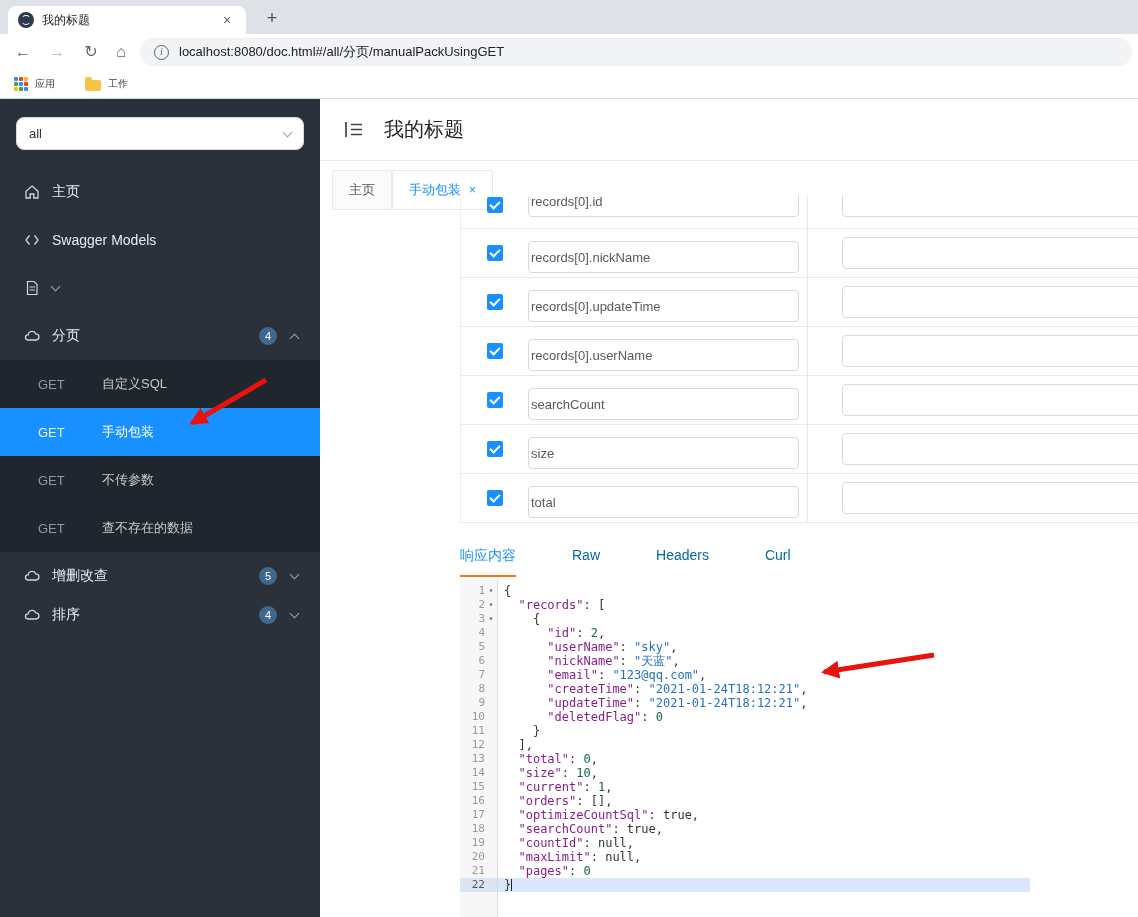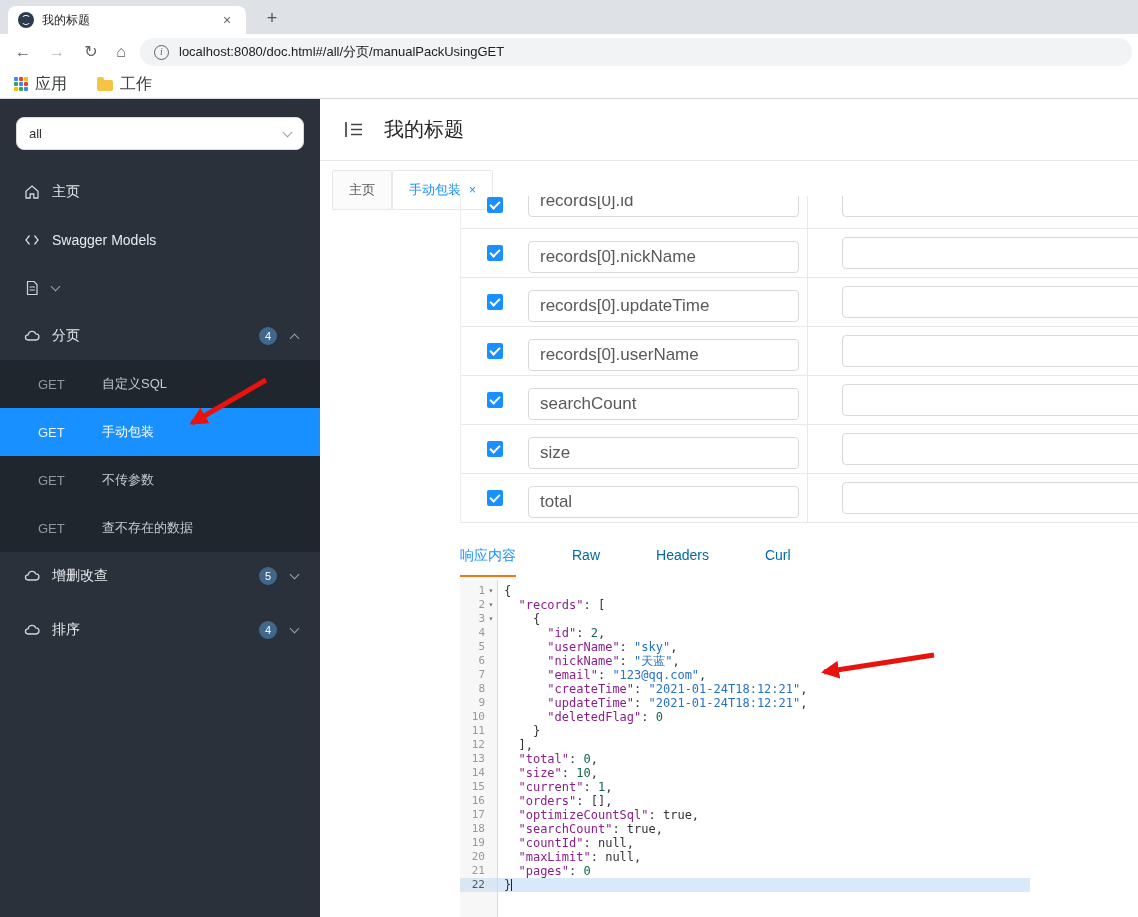--- a/index.html
+++ b/index.html
@@ -15,21 +15,21 @@
   .btab .close{color:#5f6368;font-size:14px;width:18px;text-align:center;cursor:pointer;}
   .newtab{position:absolute;left:260px;top:7px;width:24px;height:24px;text-align:center;line-height:22px;font-size:18px;color:#50555a;cursor:pointer;}
   .addrbar{position:absolute;left:0;top:34px;width:1138px;height:36px;background:#fff;}
   .navbtn{position:absolute;top:5px;width:26px;height:26px;text-align:center;line-height:26px;font-size:16px;color:#5f6368;cursor:pointer;}
   .navbtn.disabled{color:#b6bac0;}
   .urlbox{position:absolute;left:140px;top:4px;width:992px;height:28px;background:#f1f3f4;border-radius:14px;display:flex;align-items:center;padding:0 14px;cursor:text;}
   .infoicon{width:15px;height:15px;border:1.2px solid #5f6368;border-radius:50%;color:#5f6368;font-size:10px;line-height:12px;text-align:center;font-style:italic;font-family:"Liberation Serif",serif;flex:none;}
   .urltext{margin-left:10px;font-size:13px;color:#202124;white-space:nowrap;}
   .bookmarks{position:absolute;left:0;top:70px;width:1138px;height:29px;background:#fff;border-bottom:1px solid #d6d9dc;display:flex;align-items:center;padding-left:14px;}
   .bm-item{display:flex;align-items:center;margin-right:30px;cursor:pointer;}
-  .bm-label{font-size:16px;color:#3c4043;margin-left:7px;}
+  .bm-label{font-size:10px;color:#3c4043;margin-left:7px;}
   .grid-icon{display:grid;grid-template-columns:repeat(3,4px);grid-gap:1px;}
   .grid-icon i{width:4px;height:4px;border-radius:1px;display:block;}
   .folder-icon{width:16px;height:11px;background:#f6c445;border-radius:1px 2px 2px 2px;position:relative;margin-top:2px;}
   .folder-icon::before{content:"";position:absolute;top:-3px;left:0;width:7px;height:3px;background:#f6c445;border-radius:2px 2px 0 0;}
 
   
   .sidebar{position:absolute;left:0;top:99px;width:320px;height:818px;background:#2a313a;}
   .group-select{position:absolute;left:16px;top:18px;width:288px;height:33px;background:#fff;border:1px solid #d9d9d9;border-radius:8px;display:flex;align-items:center;padding:0 12px;cursor:pointer;}
   .group-select .val{font-size:13px;color:#333;flex:1;}
   .chev{width:7px;height:7px;border-right:1.5px solid #9aa3ab;border-bottom:1.5px solid #9aa3ab;display:inline-block;flex:none;}
@@ -53,21 +53,21 @@
   .doc-tab.active{background:#fff;color:#1890ff;}
   .doc-tab .close-x{margin-left:8px;font-size:12px;}
 
   
   .param-row{position:absolute;left:460px;width:678px;height:49px;border-bottom:1px solid #e8e8e8;border-left:1px solid #ededed;}
   .param-row.partial{top:196px;height:33px;overflow:hidden;}
   .cb{position:absolute;left:26px;width:16px;height:16px;background:#1890ff;border-radius:2px;cursor:pointer;}
   .cb::after{content:"";position:absolute;left:5px;top:2px;width:4px;height:8px;border:solid #fff;border-width:0 2px 2px 0;transform:rotate(45deg);}
   .param-row .cb{top:16px;}
   .param-row.partial .cb{top:1px;}
-  .pinput{position:absolute;height:32px;border:1px solid #d9d9d9;border-radius:4px;background:#fff;font-size:17px;color:#595959;padding:0 11px;font-family:"Liberation Sans","DejaVu Sans",sans-serif;outline:none;}
+  .pinput{position:absolute;height:32px;border:1px solid #d9d9d9;border-radius:4px;background:#fff;font-size:13px;color:#595959;padding:0 2px;font-family:"Liberation Sans","DejaVu Sans",sans-serif;outline:none;}
   .pname{left:67px;top:12px;width:271px;}
   .pvalue{left:381px;top:8px;width:330px;}
   .param-row.partial .pname,.param-row.partial .pvalue{top:-11px;}
   .vline{position:absolute;left:346px;top:0;height:100%;border-left:1px solid #e8e8e8;}
 
   
   .resp-tabs{position:absolute;left:460px;top:537px;height:40px;display:flex;}
   .resp-tab{font-size:14px;color:#0369a1;margin-right:56px;line-height:36px;height:40px;cursor:pointer;}
   .resp-tab.active{color:#1890ff;border-bottom:2px solid #f97316;}
 
@@ -193,21 +193,21 @@
 
     <div class="side-item" style="top:453px">
       <svg class="si-icon" viewBox="0 0 16 16">
           <path d="M4 12 a2.6 2.6 0 0 1 .1-5.2 a4 4 0 0 1 7.7-.9 a2.7 2.7 0 0 1 .2 6.1 Z" fill="none" stroke="#cfd6db" stroke-width="1.3"></path>
         </svg>
       <span class="label">增删改查</span>
       <span class="badge">5</span>
       <span class="chev down"></span>
     </div>
 
-    <div class="side-item" style="top:507px">
+    <div class="side-item" style="top:492px">
       <svg class="si-icon" viewBox="0 0 16 16">
           <path d="M4 12 a2.6 2.6 0 0 1 .1-5.2 a4 4 0 0 1 7.7-.9 a2.7 2.7 0 0 1 .2 6.1 Z" fill="none" stroke="#cfd6db" stroke-width="1.3"></path>
         </svg>
       <span class="label">排序</span>
       <span class="badge">4</span>
       <span class="chev down"></span>
     </div>
   </div>
 
   <div class="main-header">

